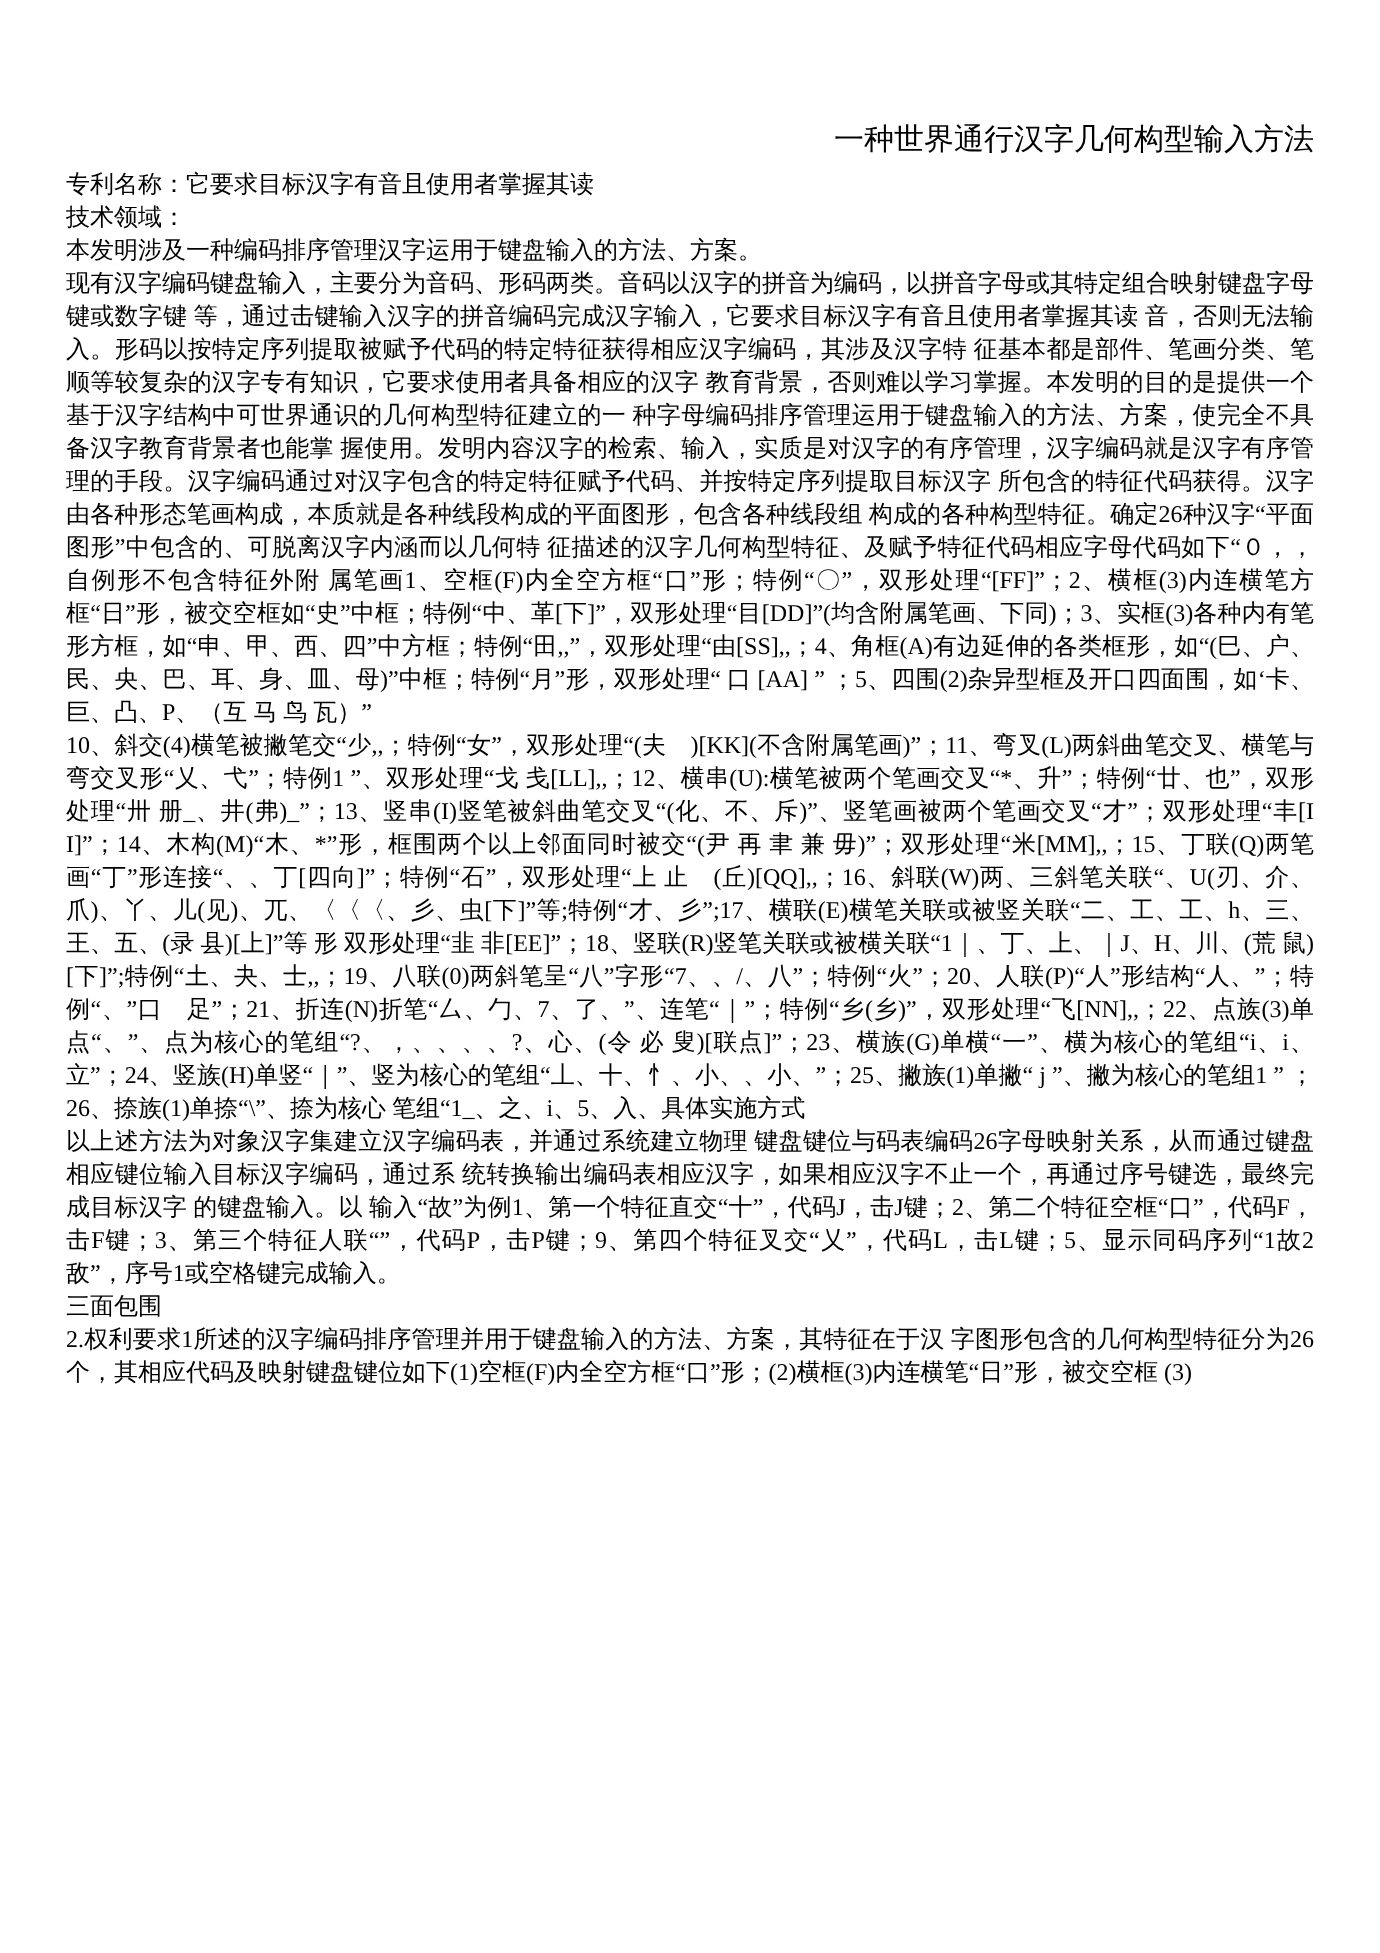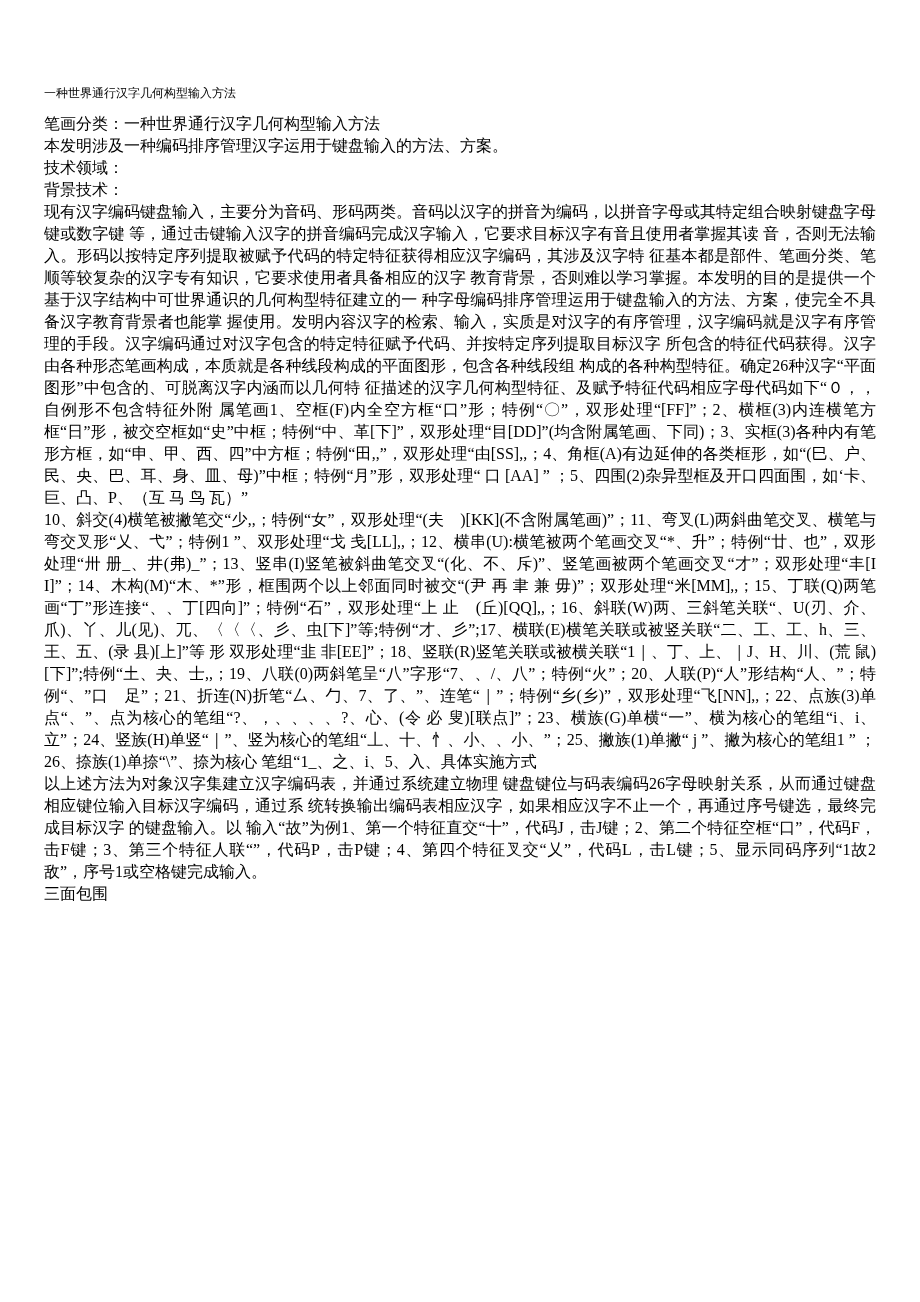--- a/index.html
+++ b/index.html
@@ -12,41 +12,41 @@
     min-height: 1302px;
     box-sizing: border-box;
     background: #ffffff;
     padding: 82px 44px 60px 44px;
     font-family: "Liberation Serif", "DejaVu Serif", serif;
     font-size: 16px;
     line-height: 22px;
     color: #000000;
   }
   .doc-title {
-    text-align: left;
-    font-size: 12px;
+    text-align: right;
+    font-size: 20px;
     font-weight: normal;
     margin: 0 0 9px 0;
     line-height: 22px;
   }
   .doc-body p {
     margin: 0;
     text-align: justify;
     text-justify: inter-ideograph;
     word-break: break-all;
   }
 </style>
 </head>
 <body>
 
 <div class="page">
   <h1 class="doc-title">一种世界通行汉字几何构型输入方法</h1>
   <div class="doc-body">
-    <p>笔画分类：一种世界通行汉字几何构型输入方法</p>
+    <p>专利名称：它要求目标汉字有音且使用者掌握其读</p>
+    <p>技术领域：</p>
     <p>本发明涉及一种编码排序管理汉字运用于键盘输入的方法、方案。</p>
-    <p>技术领域：</p>
-    <p>背景技术：</p>
     <p>现有汉字编码键盘输入，主要分为音码、形码两类。音码以汉字的拼音为编码，以拼音字母或其特定组合映射键盘字母键或数字键 等，通过击键输入汉字的拼音编码完成汉字输入，它要求目标汉字有音且使用者掌握其读 音，否则无法输入。形码以按特定序列提取被赋予代码的特定特征获得相应汉字编码，其涉及汉字特 征基本都是部件、笔画分类、笔顺等较复杂的汉字专有知识，它要求使用者具备相应的汉字 教育背景，否则难以学习掌握。本发明的目的是提供一个基于汉字结构中可世界通识的几何构型特征建立的一 种字母编码排序管理运用于键盘输入的方法、方案，使完全不具备汉字教育背景者也能掌 握使用。发明内容汉字的检索、输入，实质是对汉字的有序管理，汉字编码就是汉字有序管理的手段。汉字编码通过对汉字包含的特定特征赋予代码、并按特定序列提取目标汉字 所包含的特征代码获得。汉字由各种形态笔画构成，本质就是各种线段构成的平面图形，包含各种线段组 构成的各种构型特征。确定26种汉字“平面图形”中包含的、可脱离汉字内涵而以几何特 征描述的汉字几何构型特征、及赋予特征代码相应字母代码如下“０，，自例形不包含特征外附 属笔画1、空框(F)内全空方框“口”形；特例“〇”，双形处理“[FF]”；2、横框(3)内连横笔方框“日”形，被交空框如“史”中框；特例“中、革[下]”，双形处理“目[DD]”(均含附属笔画、下同)；3、实框(3)各种内有笔形方框，如“申、甲、西、四”中方框；特例“田,,”，双形处理“由[SS],,；4、角框(A)有边延伸的各类框形，如“(巳、户、民、央、巴、耳、身、皿、母)”中框；特例“月”形，双形处理“ 口 [AA] ” ；5、四围(2)杂异型框及开口四面围，如‘卡、巨、凸、P、（互 马 鸟 瓦）”</p>
     <p>10、斜交(4)横笔被撇笔交“少,,；特例“女”，双形处理“(夫　)[KK](不含附属笔画)”；11、弯叉(L)两斜曲笔交叉、横笔与弯交叉形“乂、弋”；特例1 ”、双形处理“戈 戋[LL],,；12、横串(U):横笔被两个笔画交叉“*、升”；特例“廿、也”，双形处理“卅 册_、井(弗)_”；13、竖串(I)竖笔被斜曲笔交叉“(化、不、斥)”、竖笔画被两个笔画交叉“才”；双形处理“丰[II]”；14、木构(M)“木、*”形，框围两个以上邻面同时被交“(尹 再 聿 兼 毋)”；双形处理“米[MM],,；15、丁联(Q)两笔画“丁”形连接“、、丁[四向]”；特例“石”，双形处理“上 止　(丘)[QQ],,；16、斜联(W)两、三斜笔关联“、U(刃、介、爪)、丫、儿(见)、兀、〈〈〈、彡、虫[下]”等;特例“才、彡”;17、横联(E)横笔关联或被竖关联“二、工、工、h、三、王、五、(录 县)[上]”等 形 双形处理“韭 非[EE]”；18、竖联(R)竖笔关联或被横关联“1｜、丁、上、｜J、H、川、(荒 鼠)[下]”;特例“土、夬、士,,；19、八联(0)两斜笔呈“八”字形“7、、/、八”；特例“火”；20、人联(P)“人”形结构“人、”；特例“、”口　足”；21、折连(N)折笔“厶、勹、7、了、”、连笔“｜”；特例“乡(乡)”，双形处理“飞[NN],,；22、点族(3)单点“、”、点为核心的笔组“?、，、、、、?、心、(令 必 叟)[联点]”；23、横族(G)单横“一”、横为核心的笔组“i、i、立”；24、竖族(H)单竖“｜”、竖为核心的笔组“丄、十、忄、小、、小、”；25、撇族(1)单撇“ j ”、撇为核心的笔组1 ” ；26、捺族(1)单捺“\”、捺为核心 笔组“1_、之、i、5、入、具体实施方式</p>
-    <p>以上述方法为对象汉字集建立汉字编码表，并通过系统建立物理 键盘键位与码表编码26字母映射关系，从而通过键盘相应键位输入目标汉字编码，通过系 统转换输出编码表相应汉字，如果相应汉字不止一个，再通过序号键选，最终完成目标汉字 的键盘输入。以 输入“故”为例1、第一个特征直交“十”，代码J，击J键；2、第二个特征空框“口”，代码F，击F键；3、第三个特征人联“”，代码P，击P键；4、第四个特征叉交“乂”，代码L，击L键；5、显示同码序列“1故2敌”，序号1或空格键完成输入。</p>
+    <p>以上述方法为对象汉字集建立汉字编码表，并通过系统建立物理 键盘键位与码表编码26字母映射关系，从而通过键盘相应键位输入目标汉字编码，通过系 统转换输出编码表相应汉字，如果相应汉字不止一个，再通过序号键选，最终完成目标汉字 的键盘输入。以 输入“故”为例1、第一个特征直交“十”，代码J，击J键；2、第二个特征空框“口”，代码F，击F键；3、第三个特征人联“”，代码P，击P键；9、第四个特征叉交“乂”，代码L，击L键；5、显示同码序列“1故2敌”，序号1或空格键完成输入。</p>
     <p>三面包围</p>
+    <p>2.权利要求1所述的汉字编码排序管理并用于键盘输入的方法、方案，其特征在于汉 字图形包含的几何构型特征分为26 个，其相应代码及映射键盘键位如下(1)空框(F)内全空方框“口”形；(2)横框(3)内连横笔“日”形，被交空框 (3)</p>
   </div>
 </div>
 
 </body></html>

